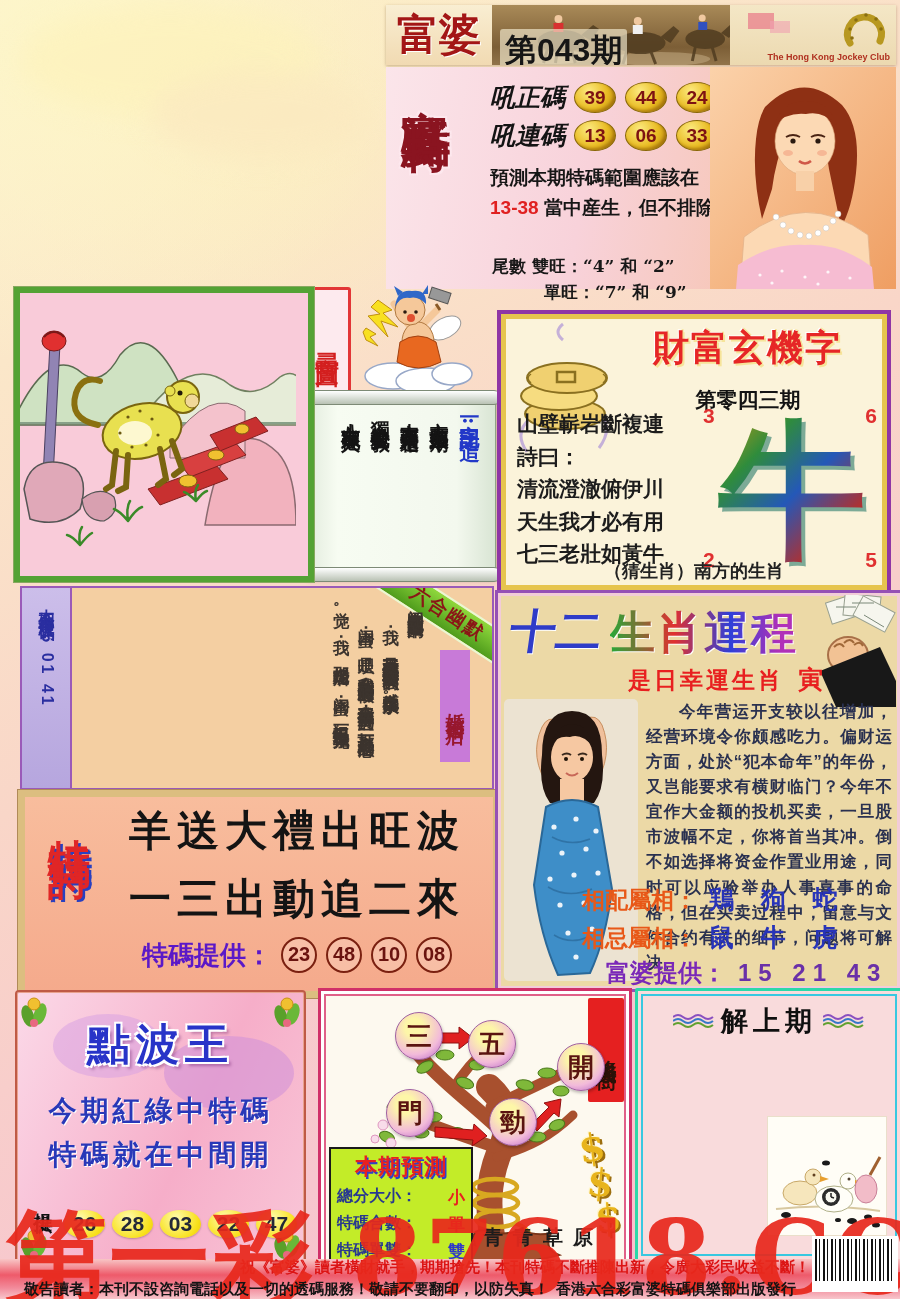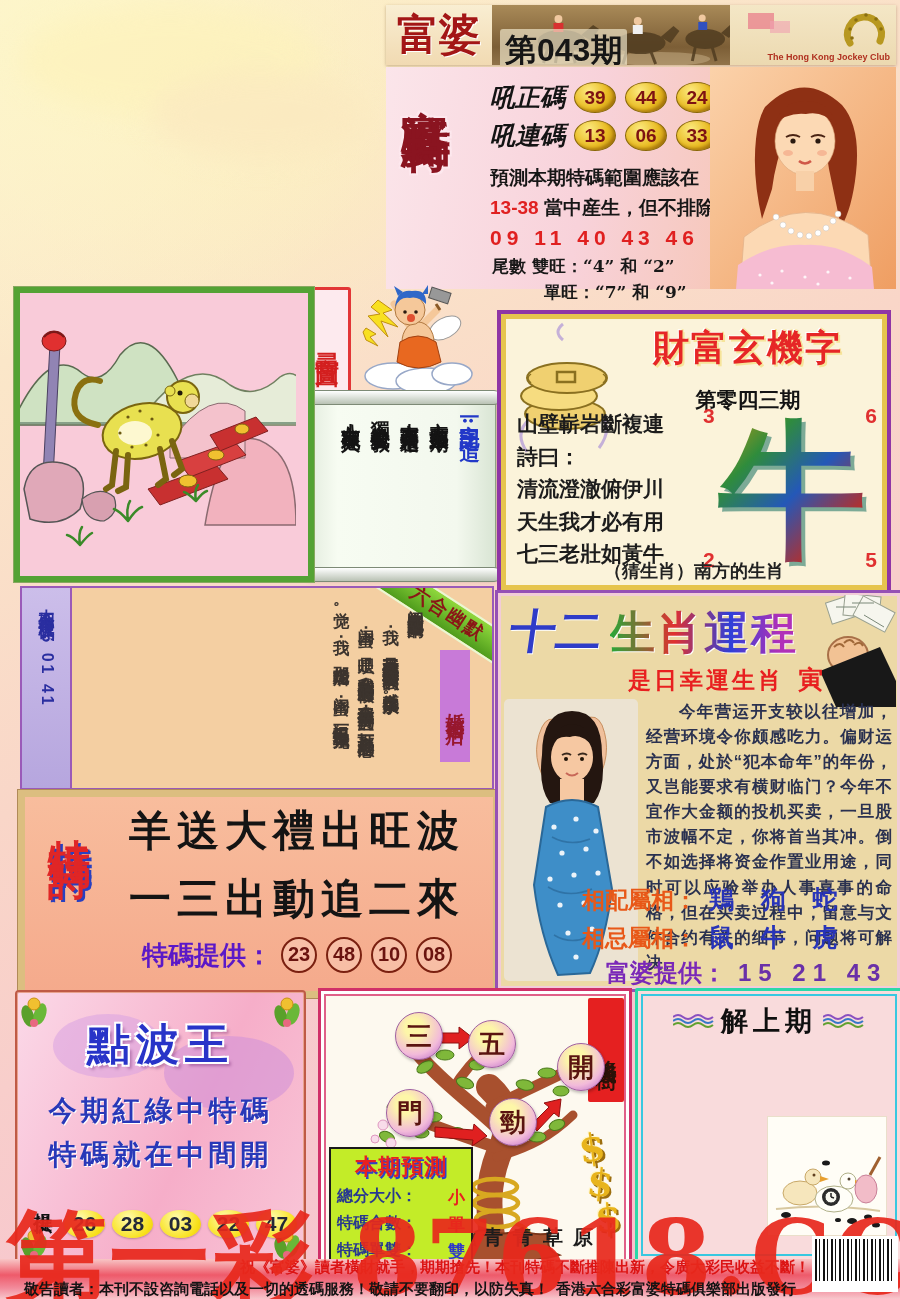--- a/index.html
+++ b/index.html
@@ -219,21 +219,20 @@
       <span class="lab serif">吼連碼</span>
       <span class="ball">13</span>
       <span class="ball">06</span>
       <span class="ball">33</span>
       <span class="ball">07</span>
     </div>
 
     <div class="abs predict">
       <div class="l1">預測本期特碼範圍應該在</div>
       <div class="l2"><span class="red">13-38</span> <span>當中産生，但不排除</span></div>
-      <div class="l3">09 11 40 43 46</div>
     </div>
 
     <div class="abs tails serif">
       <div class="t1">尾數 雙旺：“4” 和 “2”</div>
       <div class="t2">單旺：“7” 和 “9”</div>
     </div>
 
     <svg class="abs" style="right:0;top:0;" width="186" height="222" viewBox="0 0 186 222">
       <defs>
           <linearGradient id="gbg" x1="0" y1="0" x2="1" y2="1">

